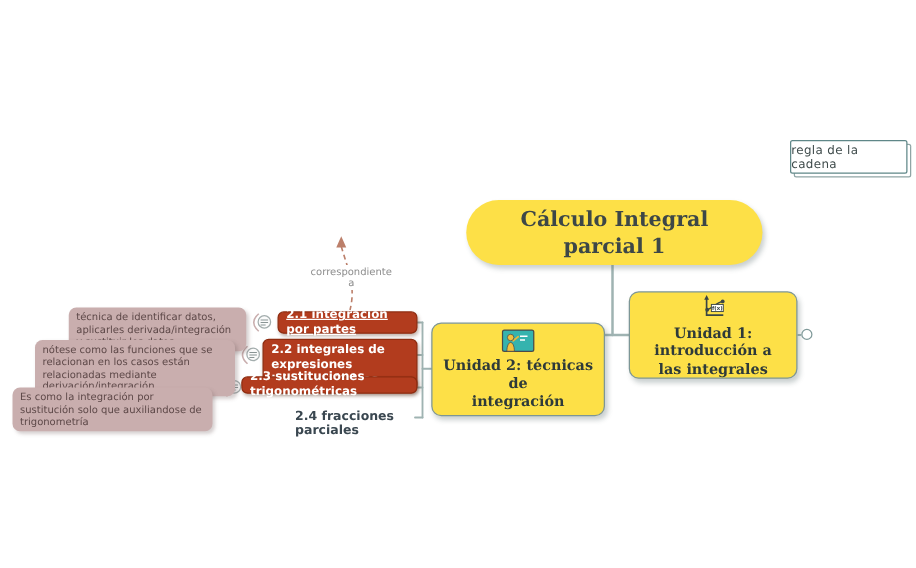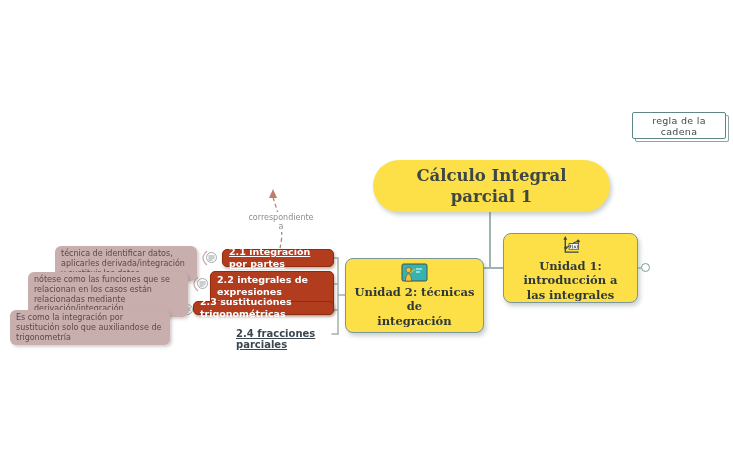--- a/index.html
+++ b/index.html
@@ -34,21 +34,20 @@
   .note{
     position:absolute;background:#c9aeae;border-radius:6px;color:#5d4848;
     font-size:8px;line-height:1.22;padding:3px 6px;box-sizing:border-box;
     box-shadow:2px 2px 3px rgba(120,100,100,.3);
   }
   .float-topic{
     position:absolute;background:#ffffff;border:1.5px solid #5f8788;border-radius:2px;
     color:#3f4b4b;font-size:9.5px;letter-spacing:.3px;
     display:flex;align-items:center;justify-content:center;box-sizing:border-box;
     box-shadow:3px 3px 0 -1px #ffffff,3px 3px 0 0 #8fa5a5;
-    text-align:center;
   }
   .note-icon{
     position:absolute;width:11px;height:11px;border-radius:50%;
     border:1px solid #a3adad;background:#fbfbfb;box-sizing:border-box;
     display:flex;align-items:center;justify-content:center;
   }
   .toggle{
     position:absolute;left:641px;top:263px;width:9px;height:9px;border-radius:50%;
     border:1.2px solid #7f9999;background:#ffffff;box-sizing:border-box;
   }
@@ -120,21 +119,21 @@
 
   <div class="topic" style="left:222px;top:249px;width:112px;height:18px;text-decoration:underline;">
     <span>2.1 integración por partes</span>
   </div>
   <div class="topic" style="left:210px;top:271px;width:124px;min-height:26px;">
     <span>2.2 integrales de expresiones trigonométricas</span>
   </div>
   <div class="topic" style="left:193px;top:301px;width:141px;height:14px;">
     <span>2.3 sustituciones trigonométricas</span>
   </div>
-  <div class="topic-plain" style="left:236px;top:328px;width:96px;text-decoration:underline;">
+  <div class="topic-plain" style="left:236px;top:328px;width:96px;">
     <span>2.4 fracciones parciales</span>
   </div>
 
   <div class="note-icon" style="left:206px;top:252px;">
     <svg width="7" height="6" viewBox="0 0 7 6">
         <path d="M0.5 1 h6 M0.5 3 h6 M0.5 5 h4" stroke="#8a9595" stroke-width="0.9"></path>
       </svg>
   </div>
   <div class="note-icon" style="left:197px;top:278px;">
     <svg width="7" height="6" viewBox="0 0 7 6">

